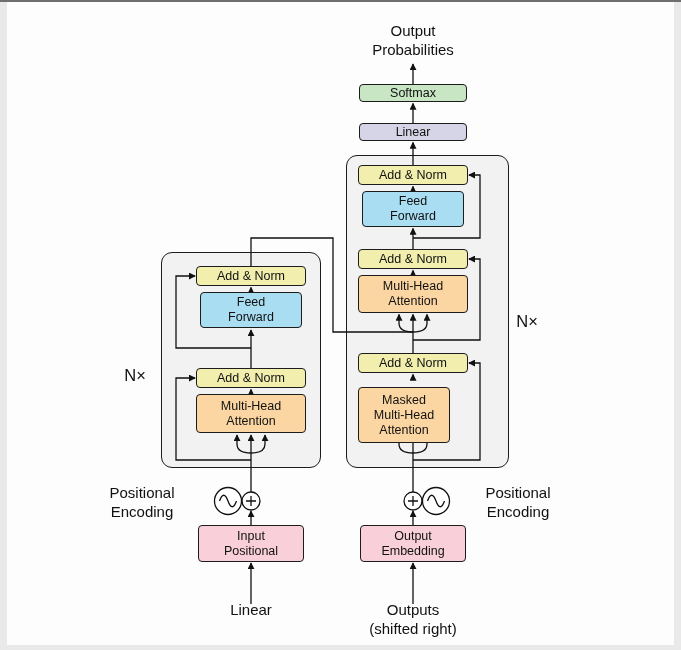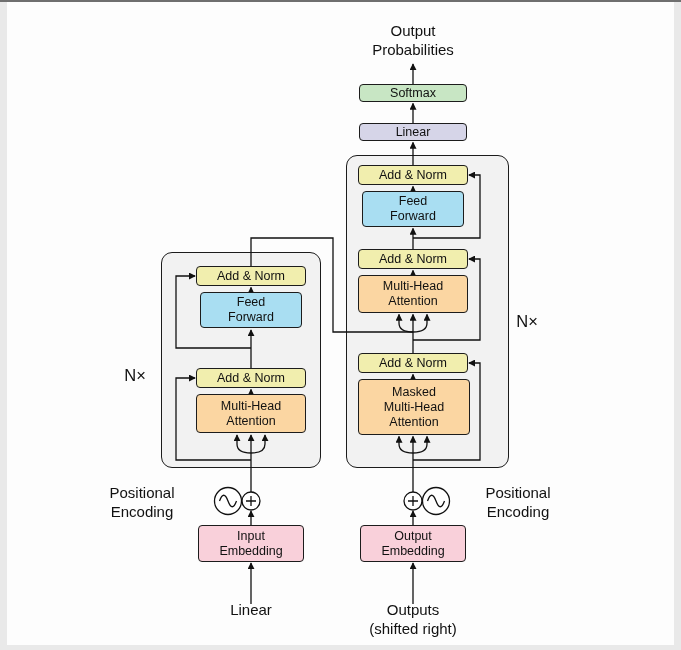--- a/index.html
+++ b/index.html
@@ -96,32 +96,32 @@
     </g>
   </svg>
 
   <div class="box" style="left: 196px; top: 266px; width: 110px; height: 20px; background-color: rgb(241, 238, 174);">Add &amp; Norm</div>
   <div class="box" style="left: 200px; top: 292px; width: 102px; height: 36px; background-color: rgb(169, 222, 242);">Feed
 Forward</div>
   <div class="box" style="left: 196px; top: 368px; width: 110px; height: 20px; background-color: rgb(241, 238, 174);">Add &amp; Norm</div>
   <div class="box" style="left: 196px; top: 394px; width: 110px; height: 39px; background-color: rgb(251, 214, 162);">Multi-Head
 Attention</div>
   <div class="box" style="left: 198px; top: 525px; width: 106px; height: 37px; background-color: rgb(249, 208, 218);">Input
-Embedding</div>
+Positional</div>
 
   <div class="box" style="left: 359px; top: 123px; width: 108px; height: 18px; background-color: rgb(214, 213, 232);">Linear</div>
   <div class="box" style="left: 359px; top: 84px; width: 108px; height: 18px; background-color: rgb(200, 230, 196);">Softmax</div>
   <div class="box" style="left: 358px; top: 165px; width: 110px; height: 20px; background-color: rgb(241, 238, 174);">Add &amp; Norm</div>
   <div class="box" style="left: 362px; top: 191px; width: 102px; height: 36px; background-color: rgb(169, 222, 242);">Feed
 Forward</div>
   <div class="box" style="left: 358px; top: 249px; width: 110px; height: 20px; background-color: rgb(241, 238, 174);">Add &amp; Norm</div>
   <div class="box" style="left: 358px; top: 275px; width: 110px; height: 38px; background-color: rgb(251, 214, 162);">Multi-Head
 Attention</div>
   <div class="box" style="left: 358px; top: 353px; width: 110px; height: 20px; background-color: rgb(241, 238, 174);">Add &amp; Norm</div>
-  <div class="box" style="left: 358px; top: 379px; width: 112px; height: 56px; background-color: rgb(251, 214, 162);">Masked
+  <div class="box" style="left: 358px; top: 387px; width: 92px; height: 56px; background-color: rgb(251, 214, 162);">Masked
 Multi-Head
 Attention</div>
   <div class="box" style="left: 360px; top: 525px; width: 106px; height: 37px; background-color: rgb(249, 208, 218);">Output
 Embedding</div>
 
   <div class="tlabel" style="left:333px; top:22px; width:160px;">Output
 Probabilities</div>
   <div class="nlabel" style="left:115px; top:366px; width:40px;">N×</div>
   <div class="nlabel" style="left:507px; top:312px; width:40px;">N×</div>
   <div class="tlabel" style="left:86px; top:484px; width:112px;">Positional

